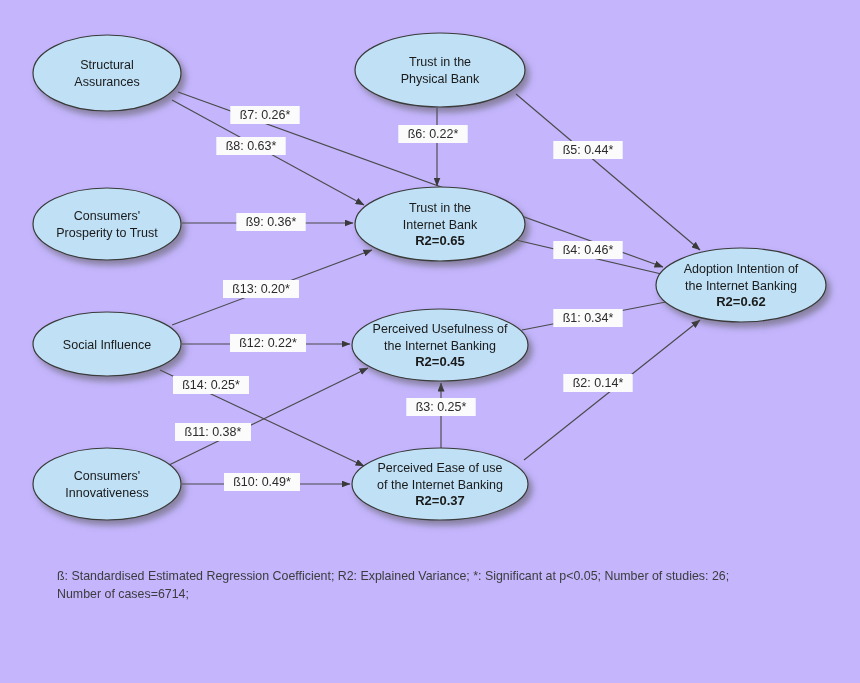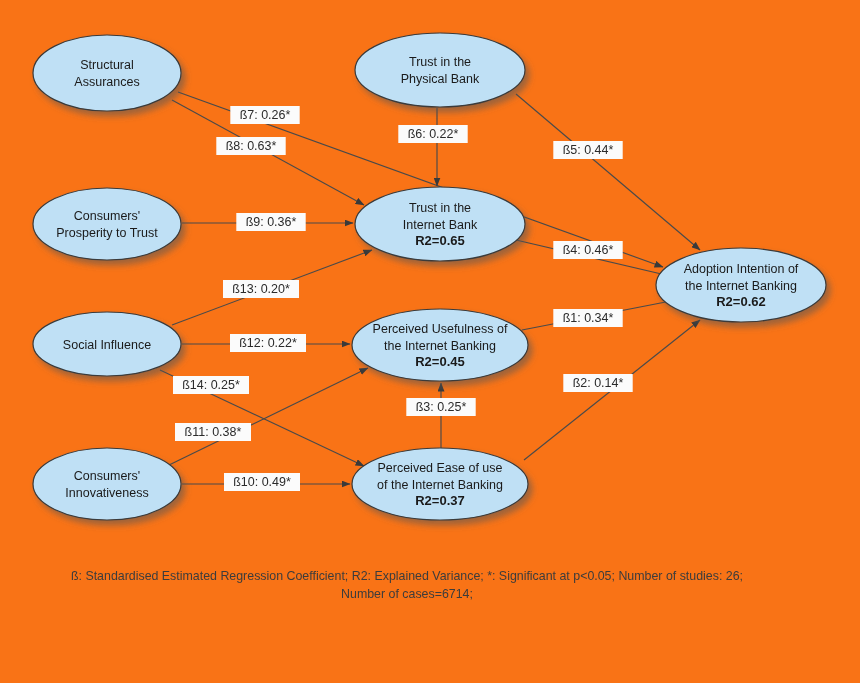--- a/index.html
+++ b/index.html
@@ -4,21 +4,21 @@
 <style>
   html, body {
     margin: 0;
     padding: 0;
     background: #ffffff;
   }
   #page {
     position: relative;
     width: 860px;
     height: 683px;
-    background: #f97316;
+    background: #c4b5fd;
     font-family: "Liberation Sans", sans-serif;
     overflow: hidden;
   }
   #diagram {
     position: absolute;
     left: 0;
     top: 0;
     width: 860px;
     height: 683px;
   }
@@ -54,21 +54,20 @@
   }
   .footnote {
     position: absolute;
     left: 57px;
     top: 568px;
     width: 700px;
     font-family: "Liberation Sans", sans-serif;
     font-size: 12.4px;
     line-height: 1.45;
     color: #3c3c3c;
-    text-align: center;
   }
 </style>
 </head>
 <body>
 
 <div id="page">
 
   <svg id="diagram" viewBox="0 0 860 683">
     <defs>
       <marker id="arrowhead" markerWidth="9" markerHeight="7" refX="8.5" refY="3.5" orient="auto" markerUnits="userSpaceOnUse">

